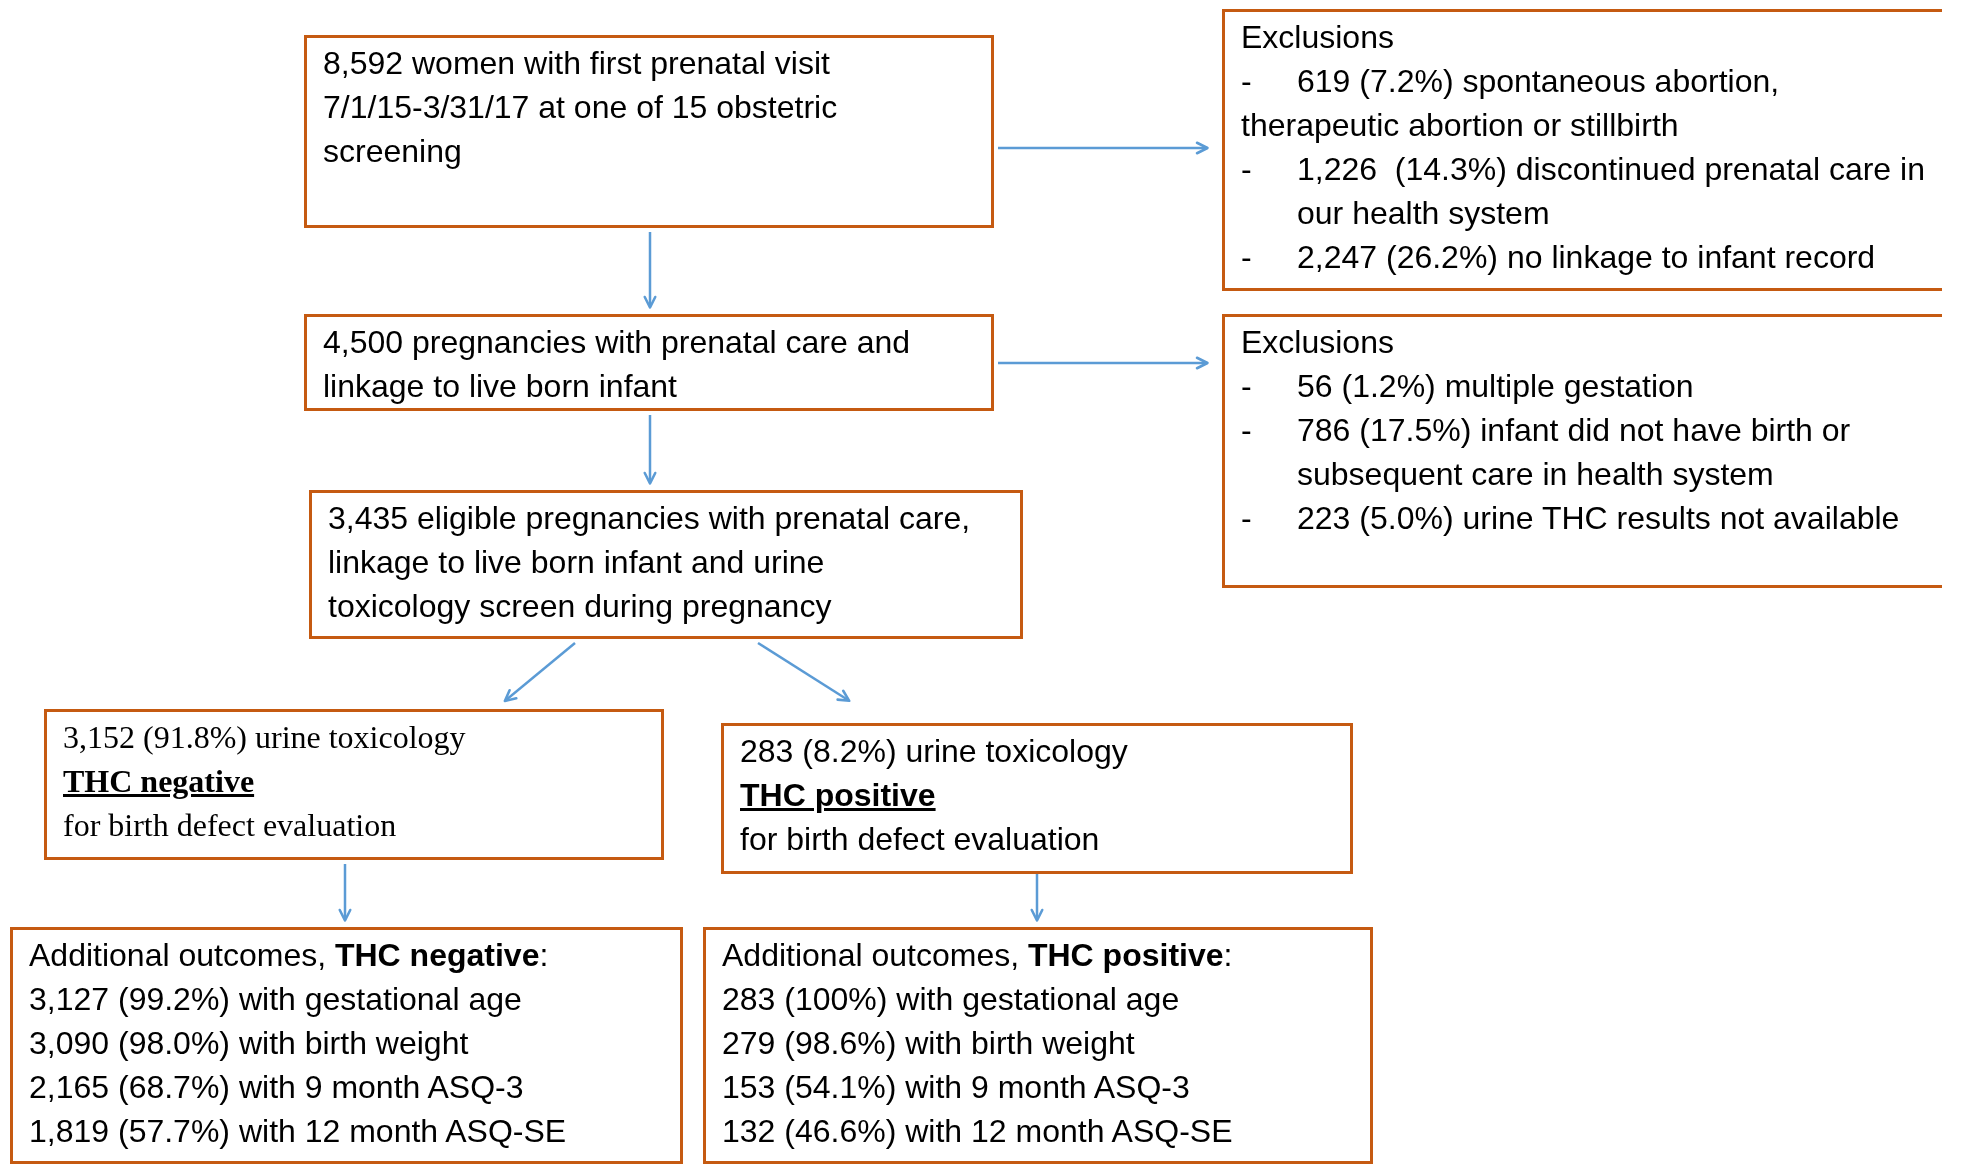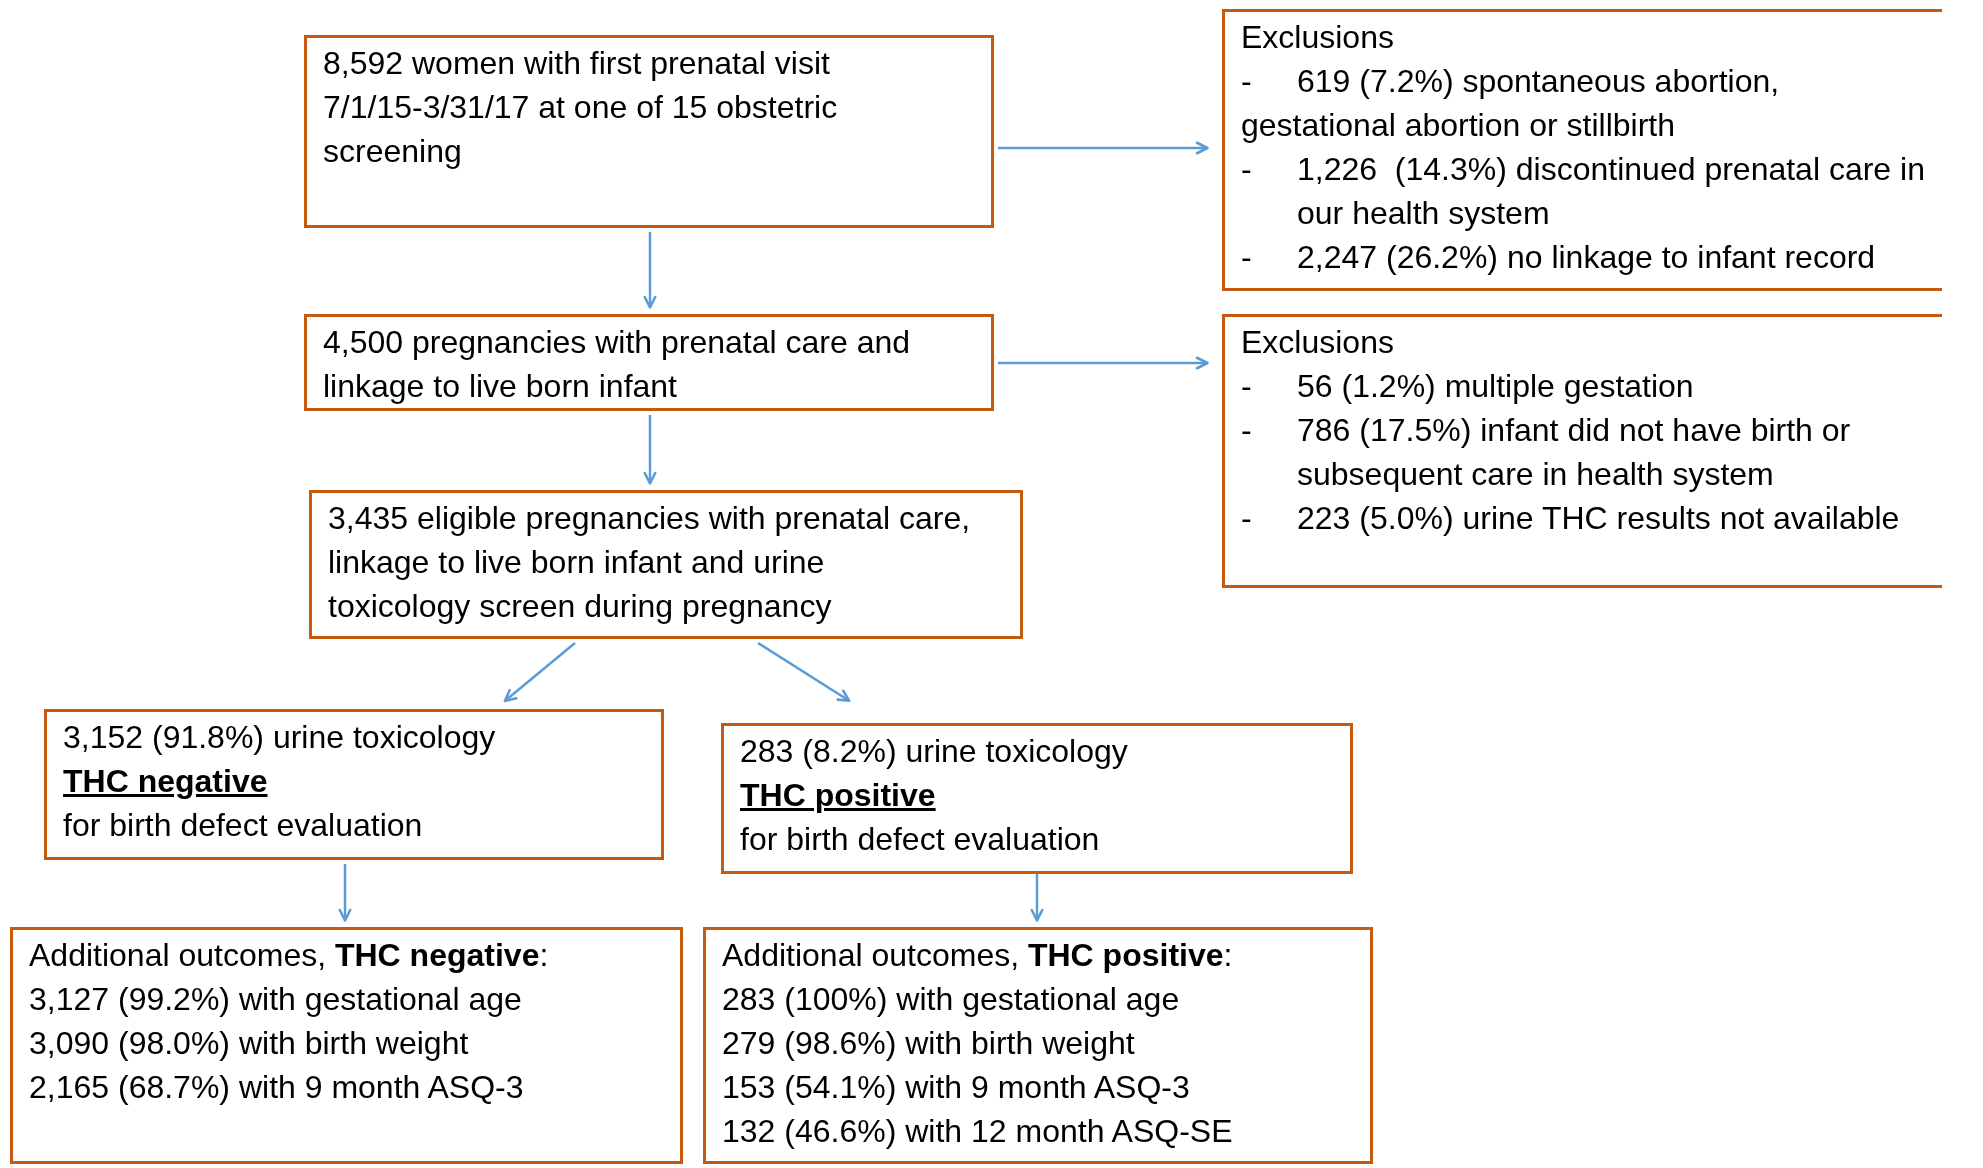--- a/index.html
+++ b/index.html
@@ -68,21 +68,21 @@
 
   <div class="box" style="left:304px; top:35px; width:690px; height:193px;">
     <div class="line">8,592 women with first prenatal visit</div>
     <div class="line">7/1/15-3/31/17 at one of 15 obstetric</div>
     <div class="line">screening</div>
   </div>
 
   <div class="box" style="left:1222px; top:9px; width:751px; height:282px;">
     <div class="line">Exclusions</div>
     <div class="line"><span class="dash">-</span><span>619 (7.2%) spontaneous abortion,</span></div>
-    <div class="line"><span>gestational abortion or stillbirth</span></div>
+    <div class="line"><span>therapeutic abortion or stillbirth</span></div>
     <div class="line"><span class="dash">-</span><span>1,226  (14.3%) discontinued prenatal care in</span></div>
     <div class="line indent"><span>our health system</span></div>
     <div class="line"><span class="dash">-</span><span>2,247 (26.2%) no linkage to infant record</span></div>
   </div>
 
   <div class="box" style="left:304px; top:314px; width:690px; height:97px;">
     <div class="line">4,500 pregnancies with prenatal care and</div>
     <div class="line">linkage to live born infant</div>
   </div>
 
@@ -93,37 +93,38 @@
     <div class="line indent"><span>subsequent care in health system</span></div>
     <div class="line"><span class="dash">-</span><span>223 (5.0%) urine THC results not available</span></div>
   </div>
 
   <div class="box" style="left:309px; top:490px; width:714px; height:149px;">
     <div class="line">3,435 eligible pregnancies with prenatal care,</div>
     <div class="line">linkage to live born infant and urine</div>
     <div class="line">toxicology screen during pregnancy</div>
   </div>
 
-  <div class="box" style="left:44px; top:709px; width:620px; height:151px;">
+  <div class="box" style="left:44px; top:709px; width:620px; height:151px;font-family:Liberation Serif, serif;">
     <div class="line">3,152 (91.8%) urine toxicology</div>
     <div class="line"><span class="emph">THC negative</span></div>
     <div class="line">for birth defect evaluation</div>
   </div>
 
   <div class="box" style="left:721px; top:709px; width:632px; height:151px;margin-top:14px;">
     <div class="line">283 (8.2%) urine toxicology</div>
     <div class="line"><span class="emph">THC positive</span></div>
     <div class="line">for birth defect evaluation</div>
   </div>
 
   <div class="box" style="left:10px; top:927px; width:673px; height:237px;">
     <div class="line"><span>Additional outcomes, </span><span class="bold">THC negative</span><span>:</span></div>
     <div class="line">3,127 (99.2%) with gestational age</div>
     <div class="line">3,090 (98.0%) with birth weight</div>
     <div class="line">2,165 (68.7%) with 9 month ASQ-3</div>
+    <div class="line">1,819 (57.7%) with 12 month ASQ-SE</div>
   </div>
 
   <div class="box" style="left:703px; top:927px; width:670px; height:237px;">
     <div class="line"><span>Additional outcomes, </span><span class="bold">THC positive</span><span>:</span></div>
     <div class="line">283 (100%) with gestational age</div>
     <div class="line">279 (98.6%) with birth weight</div>
     <div class="line">153 (54.1%) with 9 month ASQ-3</div>
     <div class="line">132 (46.6%) with 12 month ASQ-SE</div>
   </div>
 

